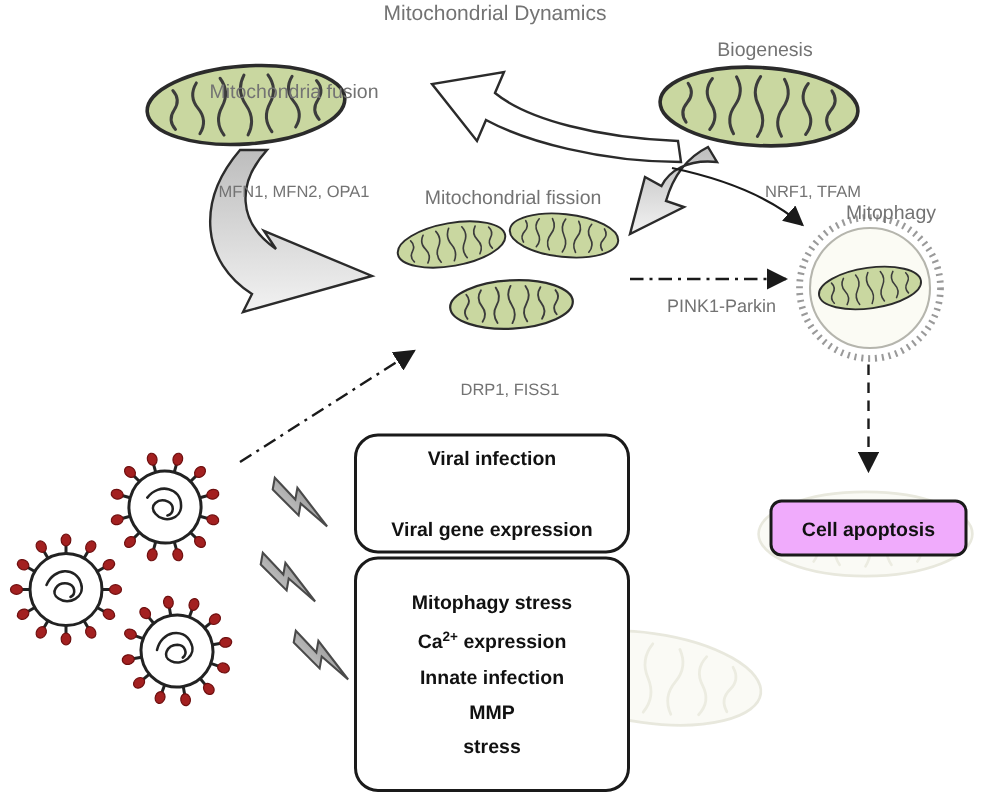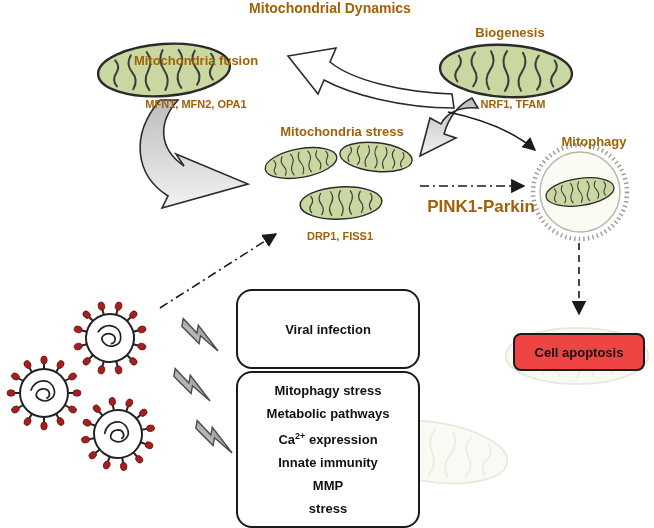--- a/index.html
+++ b/index.html
@@ -3,34 +3,34 @@
 <meta charset="utf-8">
 <style>
   html,body{margin:0;padding:0;background:#fff;}
   .canvas{
     position:relative;width:654px;height:528px;background:#fff;
     font-family:"Liberation Sans",sans-serif;overflow:hidden;
   }
   svg.bg{position:absolute;left:0;top:0;}
   .lbl{
     position:absolute;transform:translateX(-50%);
-    font-weight:bold;color:#a16207;white-space:nowrap;
+    font-weight:normal;color:#737373;white-space:nowrap;
   }
   .lbl.title{font-size:14px;}
   .lbl.main{font-size:13px;}
-  .lbl.genes{font-size:11px;}
-  .lbl.path{font-size:17px;}
+  .lbl.genes{font-size:11px;margin-top:24px;}
+  .lbl.path{font-size:12px;}
   .box{
     position:absolute;background:#fff;border:2px solid #1a1a1a;border-radius:16px;
     display:flex;flex-direction:column;align-items:center;justify-content:center;
     font-weight:bold;font-size:13px;color:#111;text-align:center;
   }
   .box .line{line-height:23px;}
   .apop{
-    position:absolute;background:#ef4444;border:2px solid #1a1a1a;border-radius:8px;
+    position:absolute;background:#f0abfc;border:2px solid #1a1a1a;border-radius:8px;
     display:flex;align-items:center;justify-content:center;
     font-weight:bold;font-size:13px;color:#111;
   }
   .sup{vertical-align:super;font-size:9px;}
 </style>
 </head>
 <body>
 
 <div class="canvas">
 
@@ -195,37 +195,37 @@
       <use href="#bolt" transform="translate(192,450) rotate(-80) scale(2)"></use>
     </g>
   </svg>
 
   <div class="lbl title" style="left:330px;top:0px;">Mitochondrial Dynamics</div>
 
   <div class="lbl main" style="left:196px;top:25px;margin-top:28px;">Mitochondria fusion</div>
   <div class="lbl genes" style="left:196px;top:98px;">MFN1, MFN2, OPA1</div>
 
   <div class="lbl main" style="left:510px;top:25px;">Biogenesis</div>
-  <div class="lbl genes" style="left:492px;top:98px;padding-left:42px;">NRF1, TFAM</div>
-
-  <div class="lbl main" style="left:342px;top:124px;">Mitochondria stress</div>
+  <div class="lbl genes" style="left:521px;top:98px;padding-left:42px;">NRF1, TFAM</div>
+
+  <div class="lbl main" style="left:342px;top:124px;">Mitochondrial fission</div>
   <div class="lbl genes" style="left:340px;top:230px;">DRP1, FISS1</div>
 
   <div class="lbl main" style="left:594px;top:134px;">Mitophagy</div>
   <div class="lbl path" style="left:481px;top:197px;">PINK1-Parkin</div>
 
   <div class="box" style="left:236px;top:289px;width:180px;height:76px;gap:24px;">
     <div class="line">Viral infection</div>
+    <div class="line">Viral gene expression</div>
   </div>
 
   <div class="box" style="left:236px;top:371px;width:180px;height:153px;">
     <div class="line">Mitophagy stress</div>
-    <div class="line">Metabolic pathways</div>
     <div class="line"><span>Ca</span><span class="sup">2+</span><span> expression</span></div>
-    <div class="line">Innate immunity</div>
+    <div class="line">Innate infection</div>
     <div class="line">MMP</div>
     <div class="line">stress</div>
   </div>
 
   <div class="apop" style="left:513px;top:333px;width:128px;height:34px;">
     <span>Cell apoptosis</span>
   </div>
 
 </div>
 

